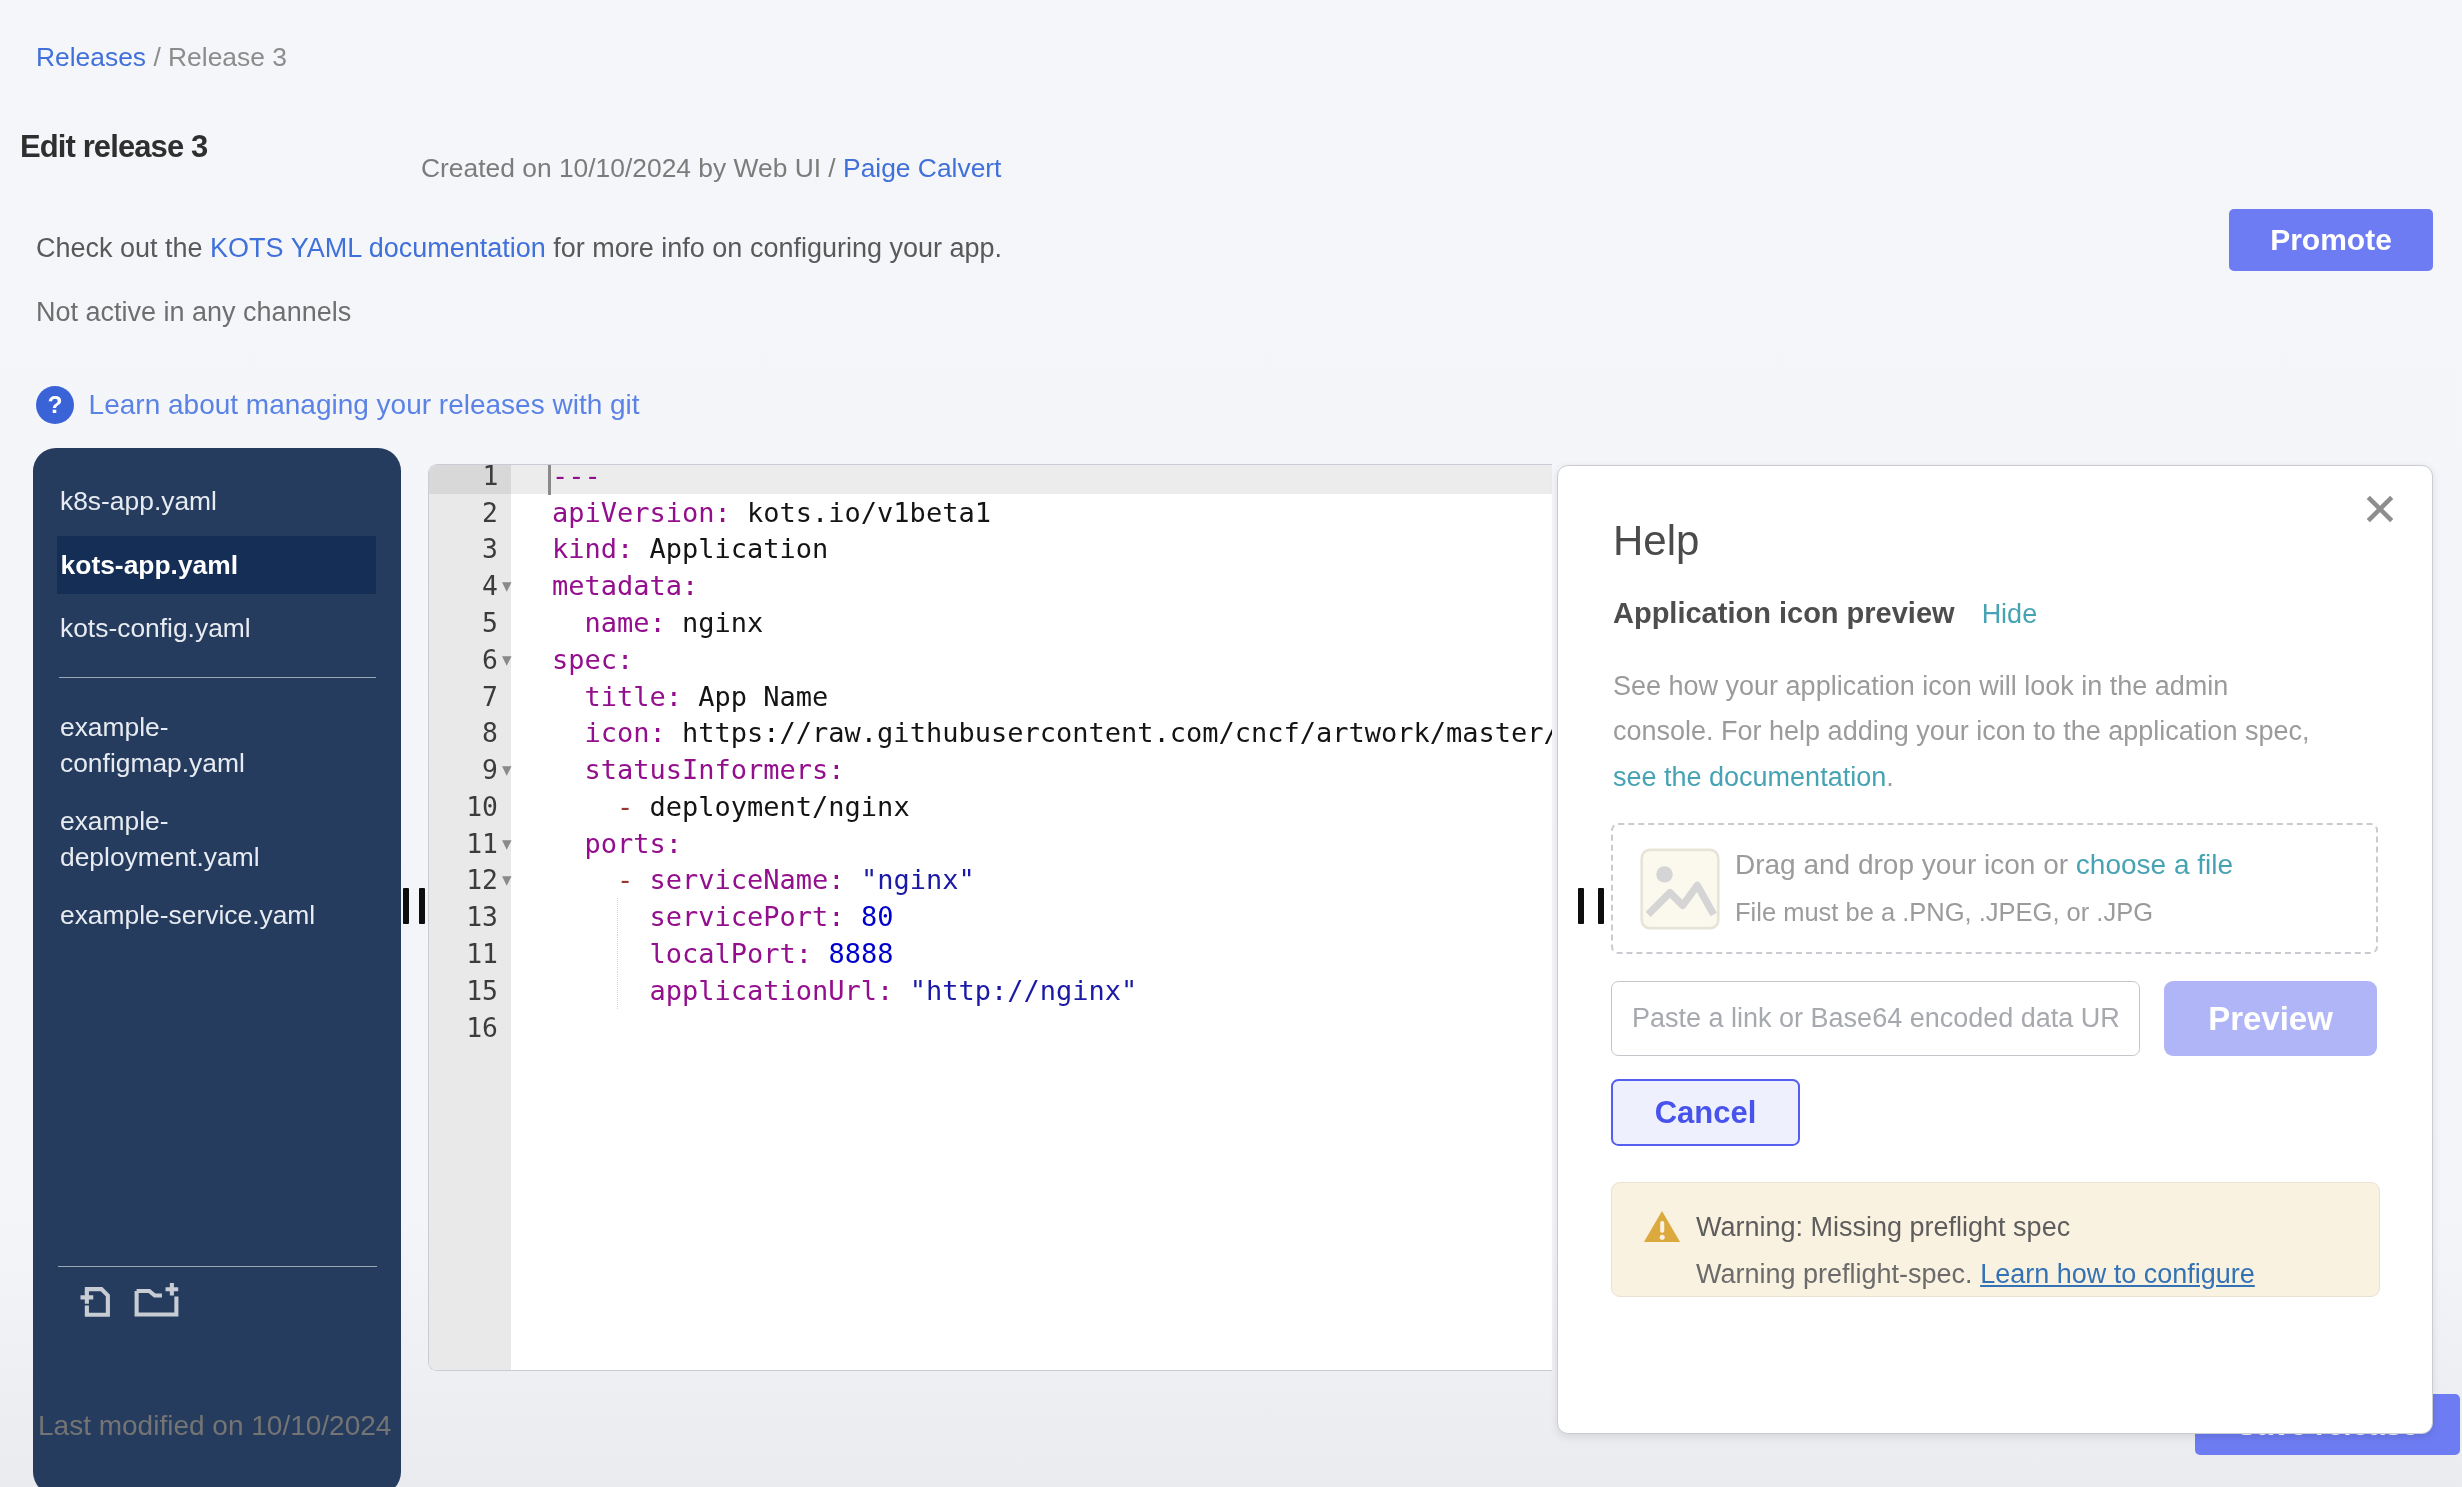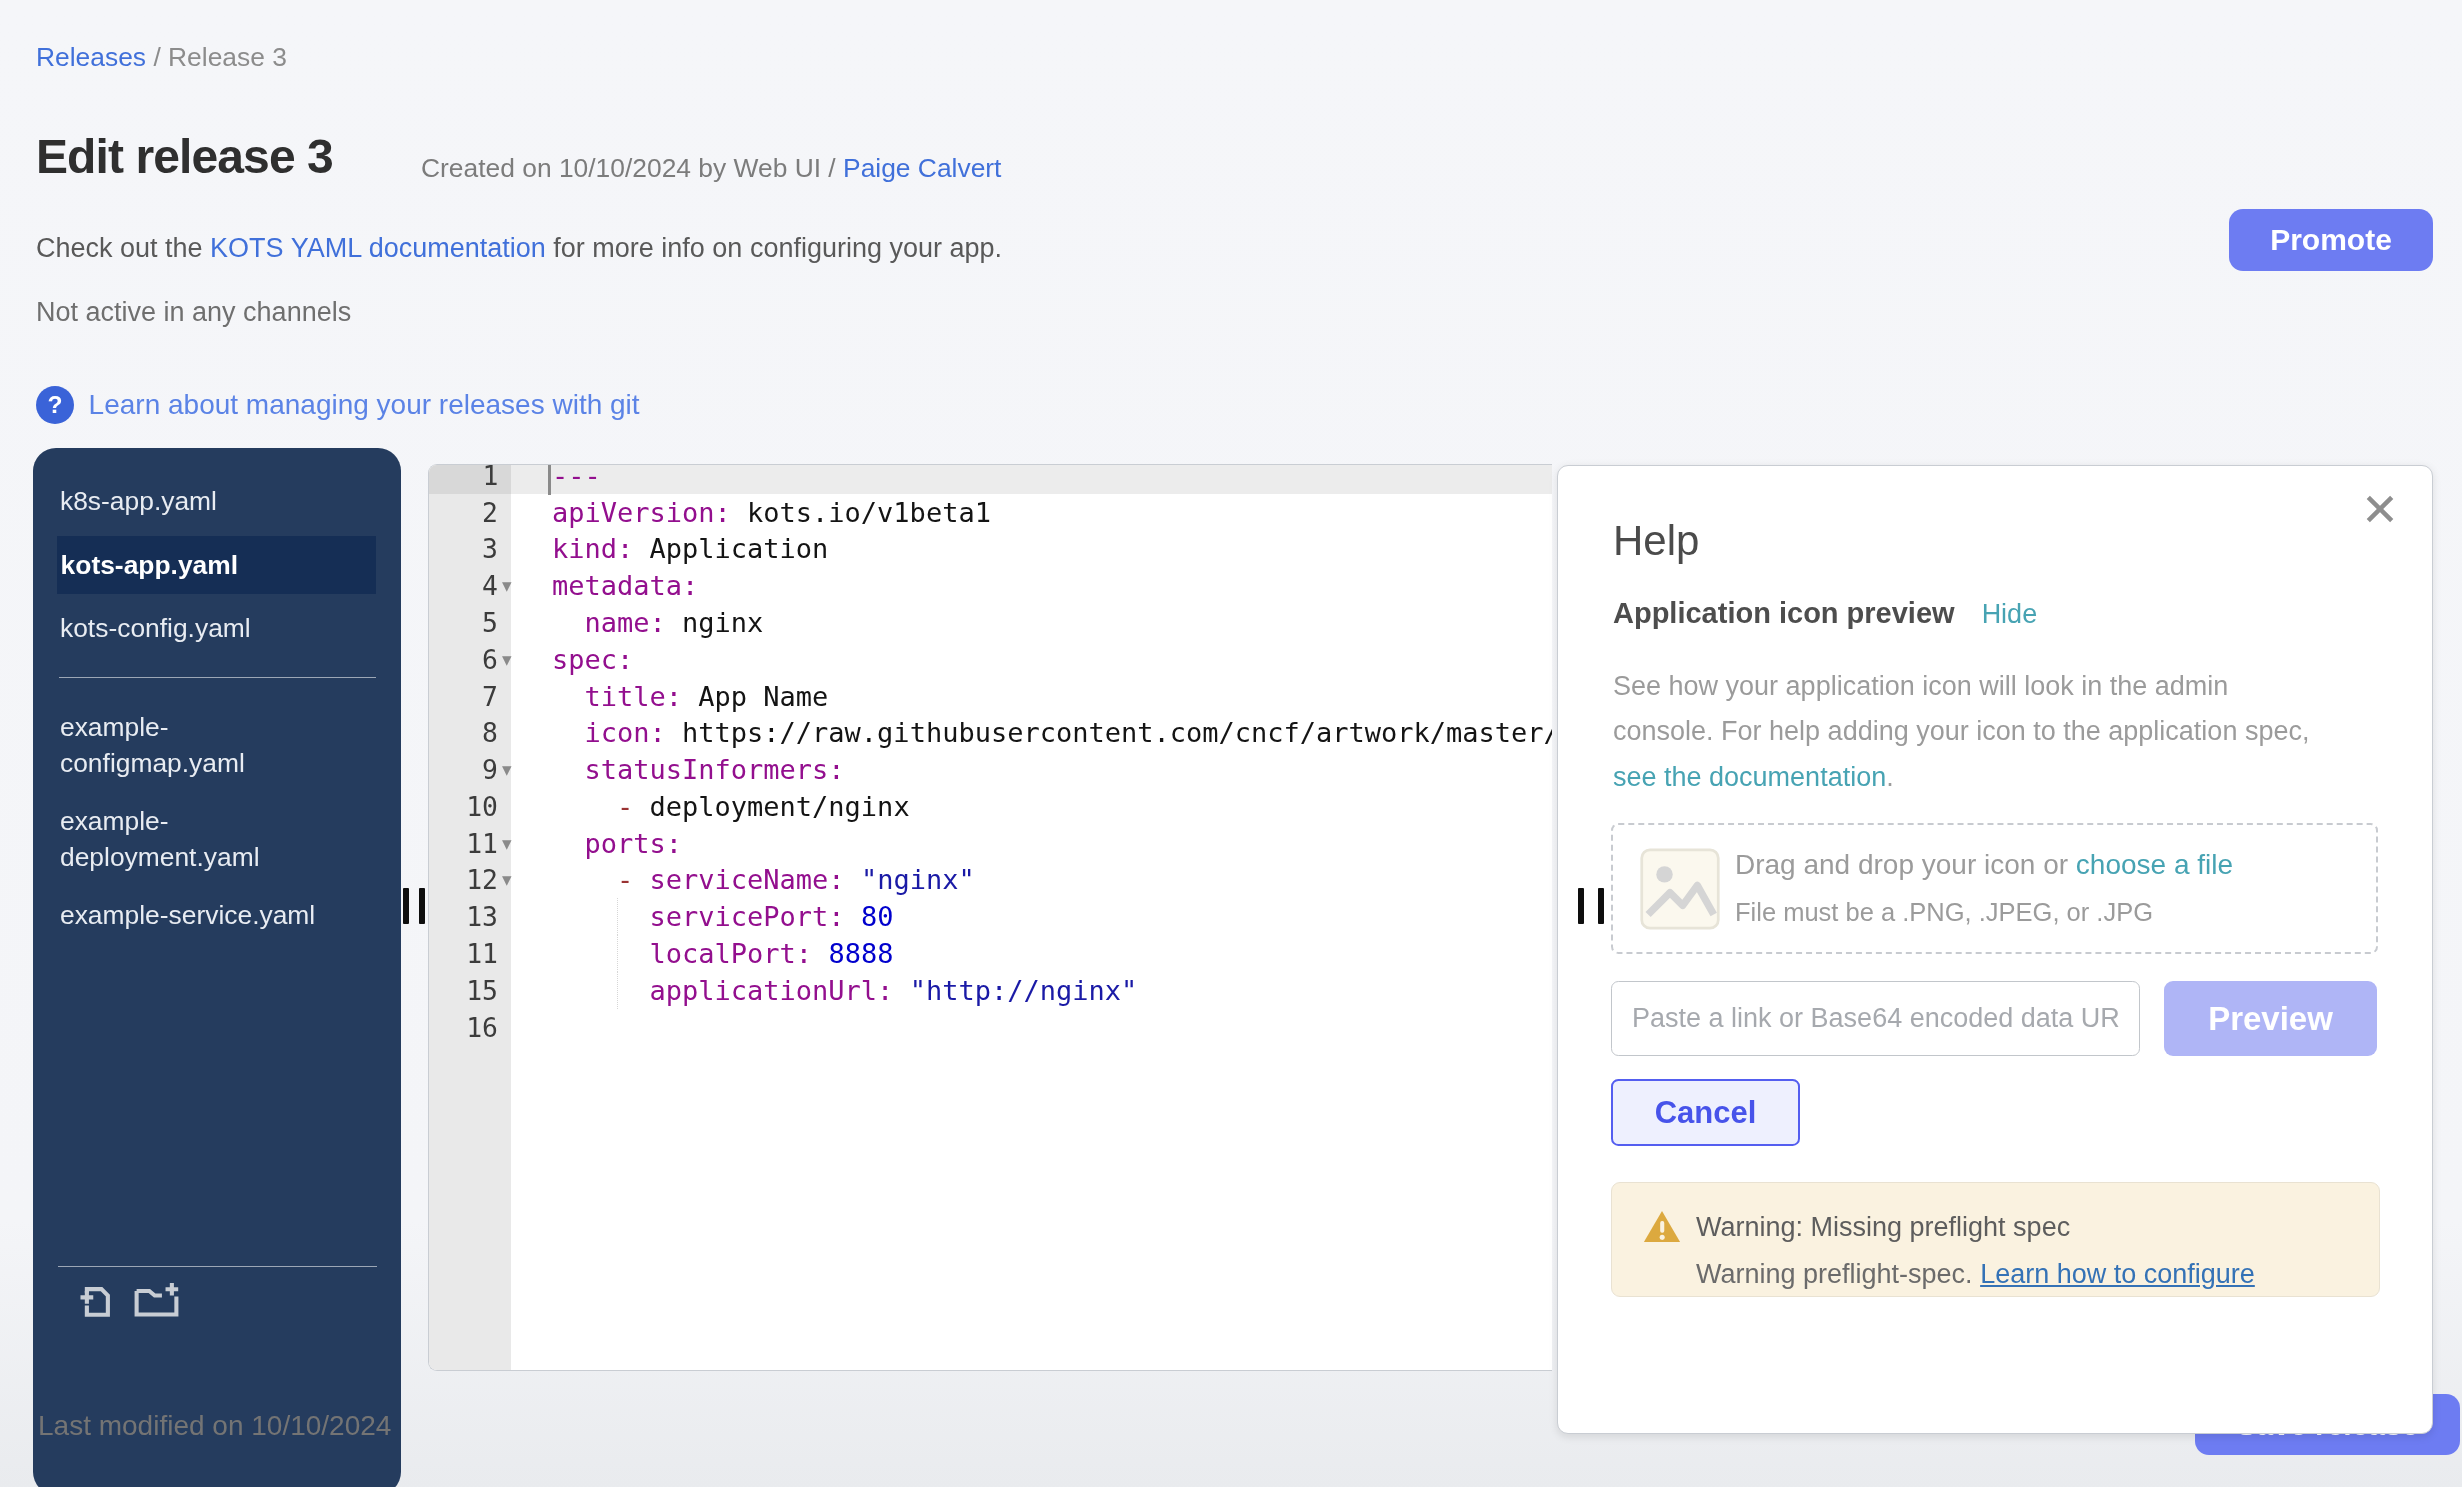--- a/index.html
+++ b/index.html
@@ -3,28 +3,28 @@
 <meta charset="utf-8">
 <style>
   html,body{margin:0;padding:0;}
   body{width:2462px;height:1488px;overflow:hidden;font-family:"Liberation Sans",sans-serif;}
   #app{position:relative;width:2462px;height:1488px;background:linear-gradient(#F5F6F9 0%,#F4F5F8 82%,#E9EBEE 100%);}
   .abs{position:absolute;}
 
   
   .crumb{left:36px;top:42px;font-size:26.4px;color:#8C8C8C;}
   .crumb a, .blue-link{color:#4070DA;text-decoration:none;cursor:pointer;}
-  .page-title{left:36px;top:129px;font-size:48px;font-weight:700;color:#2F2F2F;letter-spacing:-0.9px;}
+  .page-title{left:20px;top:129px;font-size:31px;font-weight:700;color:#2F2F2F;letter-spacing:-0.9px;}
   .created{left:421px;top:153px;font-size:26.4px;color:#7C7C7C;}
   .doc-line{left:36px;top:233px;font-size:27px;color:#595959;}
   .chan-status{left:36px;top:297px;font-size:27px;color:#6F6F6F;}
   .git-row{left:36px;top:386px;display:flex;align-items:center;gap:14.6px;}
   .q-icon{width:38px;height:38px;border-radius:50%;background:#3A63D8;color:#fff;font-size:24.6px;font-weight:700;display:flex;align-items:center;justify-content:center;}
   .git-link{font-size:28px;color:#5B83E6;text-decoration:none;cursor:pointer;}
-  .btn{display:flex;align-items:center;justify-content:center;background:#6D7CF2;color:#fff;font-weight:700;border:none;border-radius:14px;cursor:pointer;font-family:"Liberation Sans",sans-serif;}
+  .btn{display:flex;align-items:center;justify-content:center;background:#6D7CF2;color:#fff;font-weight:700;border:none;border-radius:5px;cursor:pointer;font-family:"Liberation Sans",sans-serif;}
   #promote-btn{left:2229px;top:209px;width:204px;height:62px;font-size:30px;}
   #save-btn{left:2169px;top:1394px;width:265px;height:61px;font-size:30px;margin-left:26px;}
 
   
   .sidebar{left:33px;top:448px;width:368px;height:1047px;background:#253C5E;border-radius:23px;color:#E8ECF2;}
   .file-list{padding-top:24px;}
   .file-item{padding:11px 27px;font-size:26.4px;line-height:36px;cursor:pointer;}
   .file-item.selected{margin:5.5px 24.6px 5.5px 24px;padding:11px 3.6px;background:#152E55;font-weight:700;color:#FFFFFF;}
   .side-divider{margin:20px 25.5px;border-top:1.8px solid rgba(255,255,255,0.55);height:0;}
   .side-bottom-divider{left:24.6px;top:818px;width:319px;border-top:1.8px solid rgba(255,255,255,0.55);}

